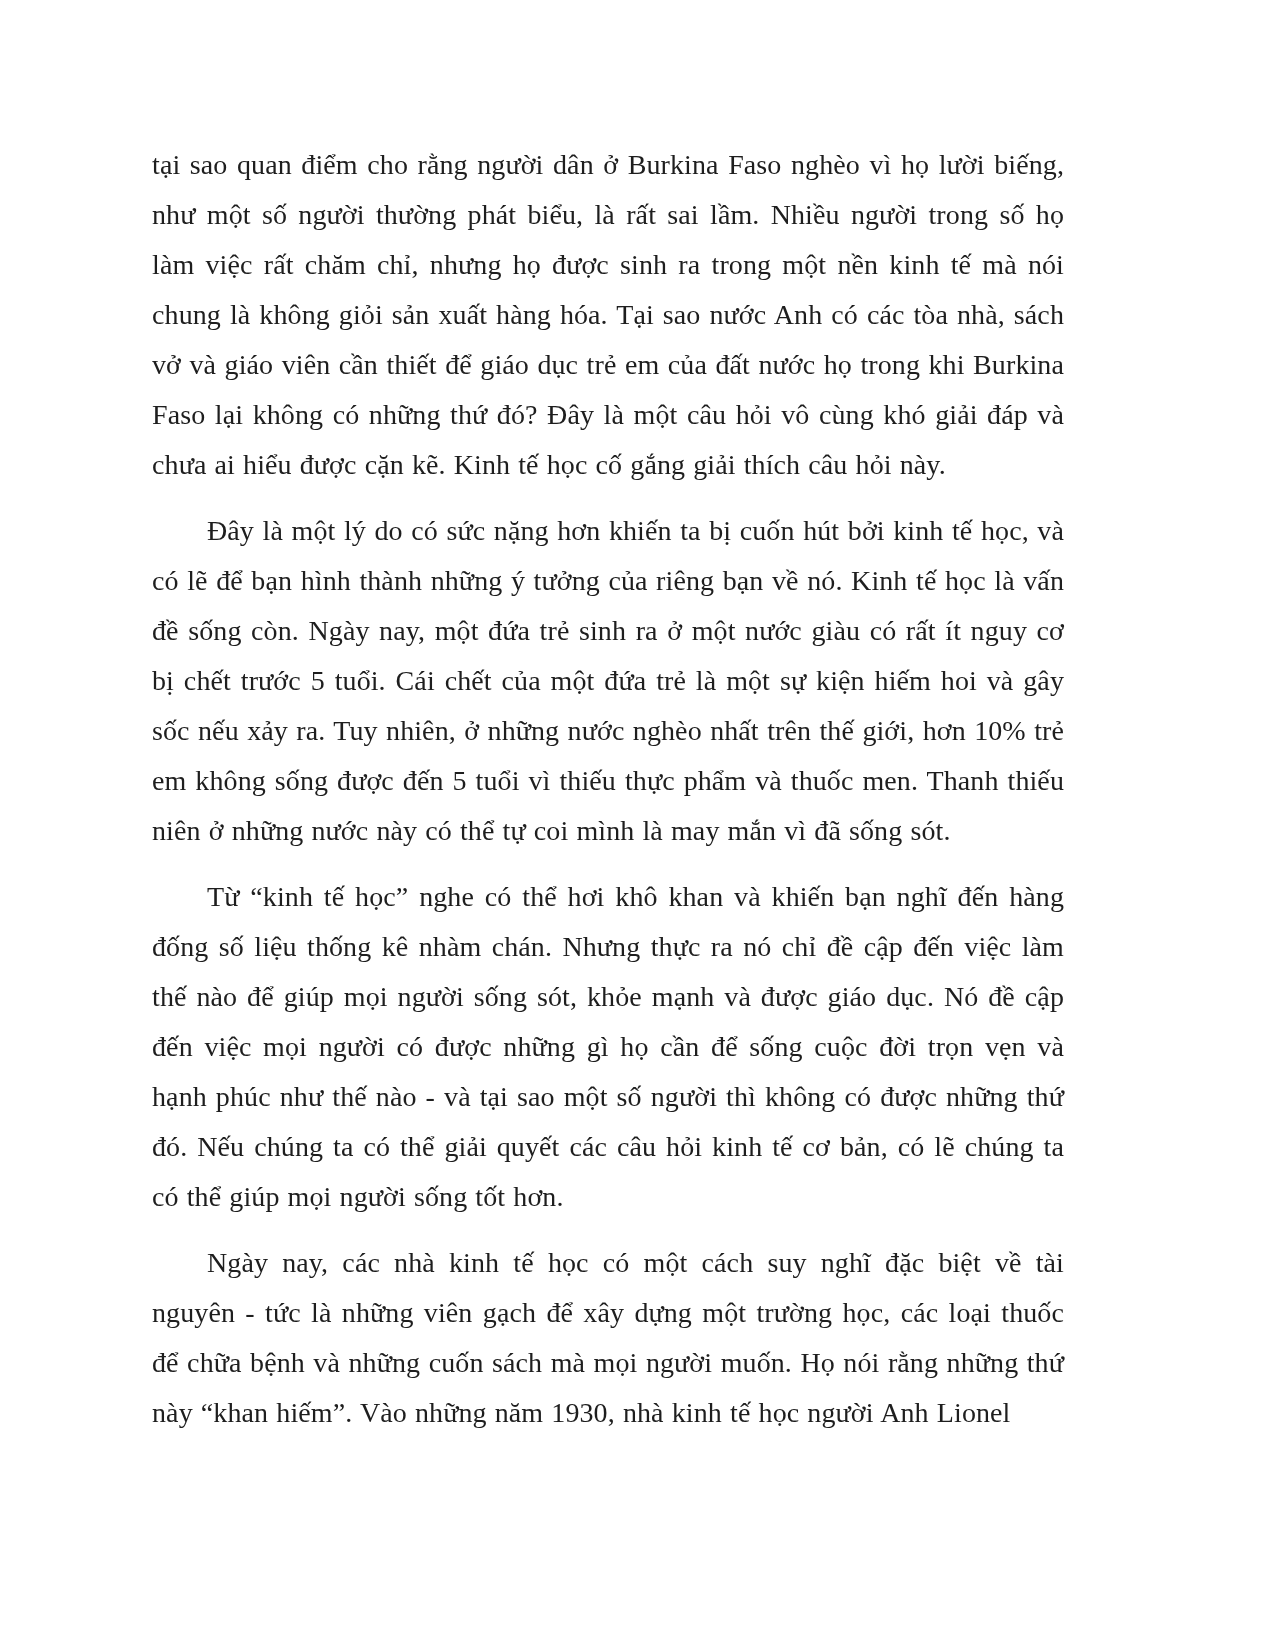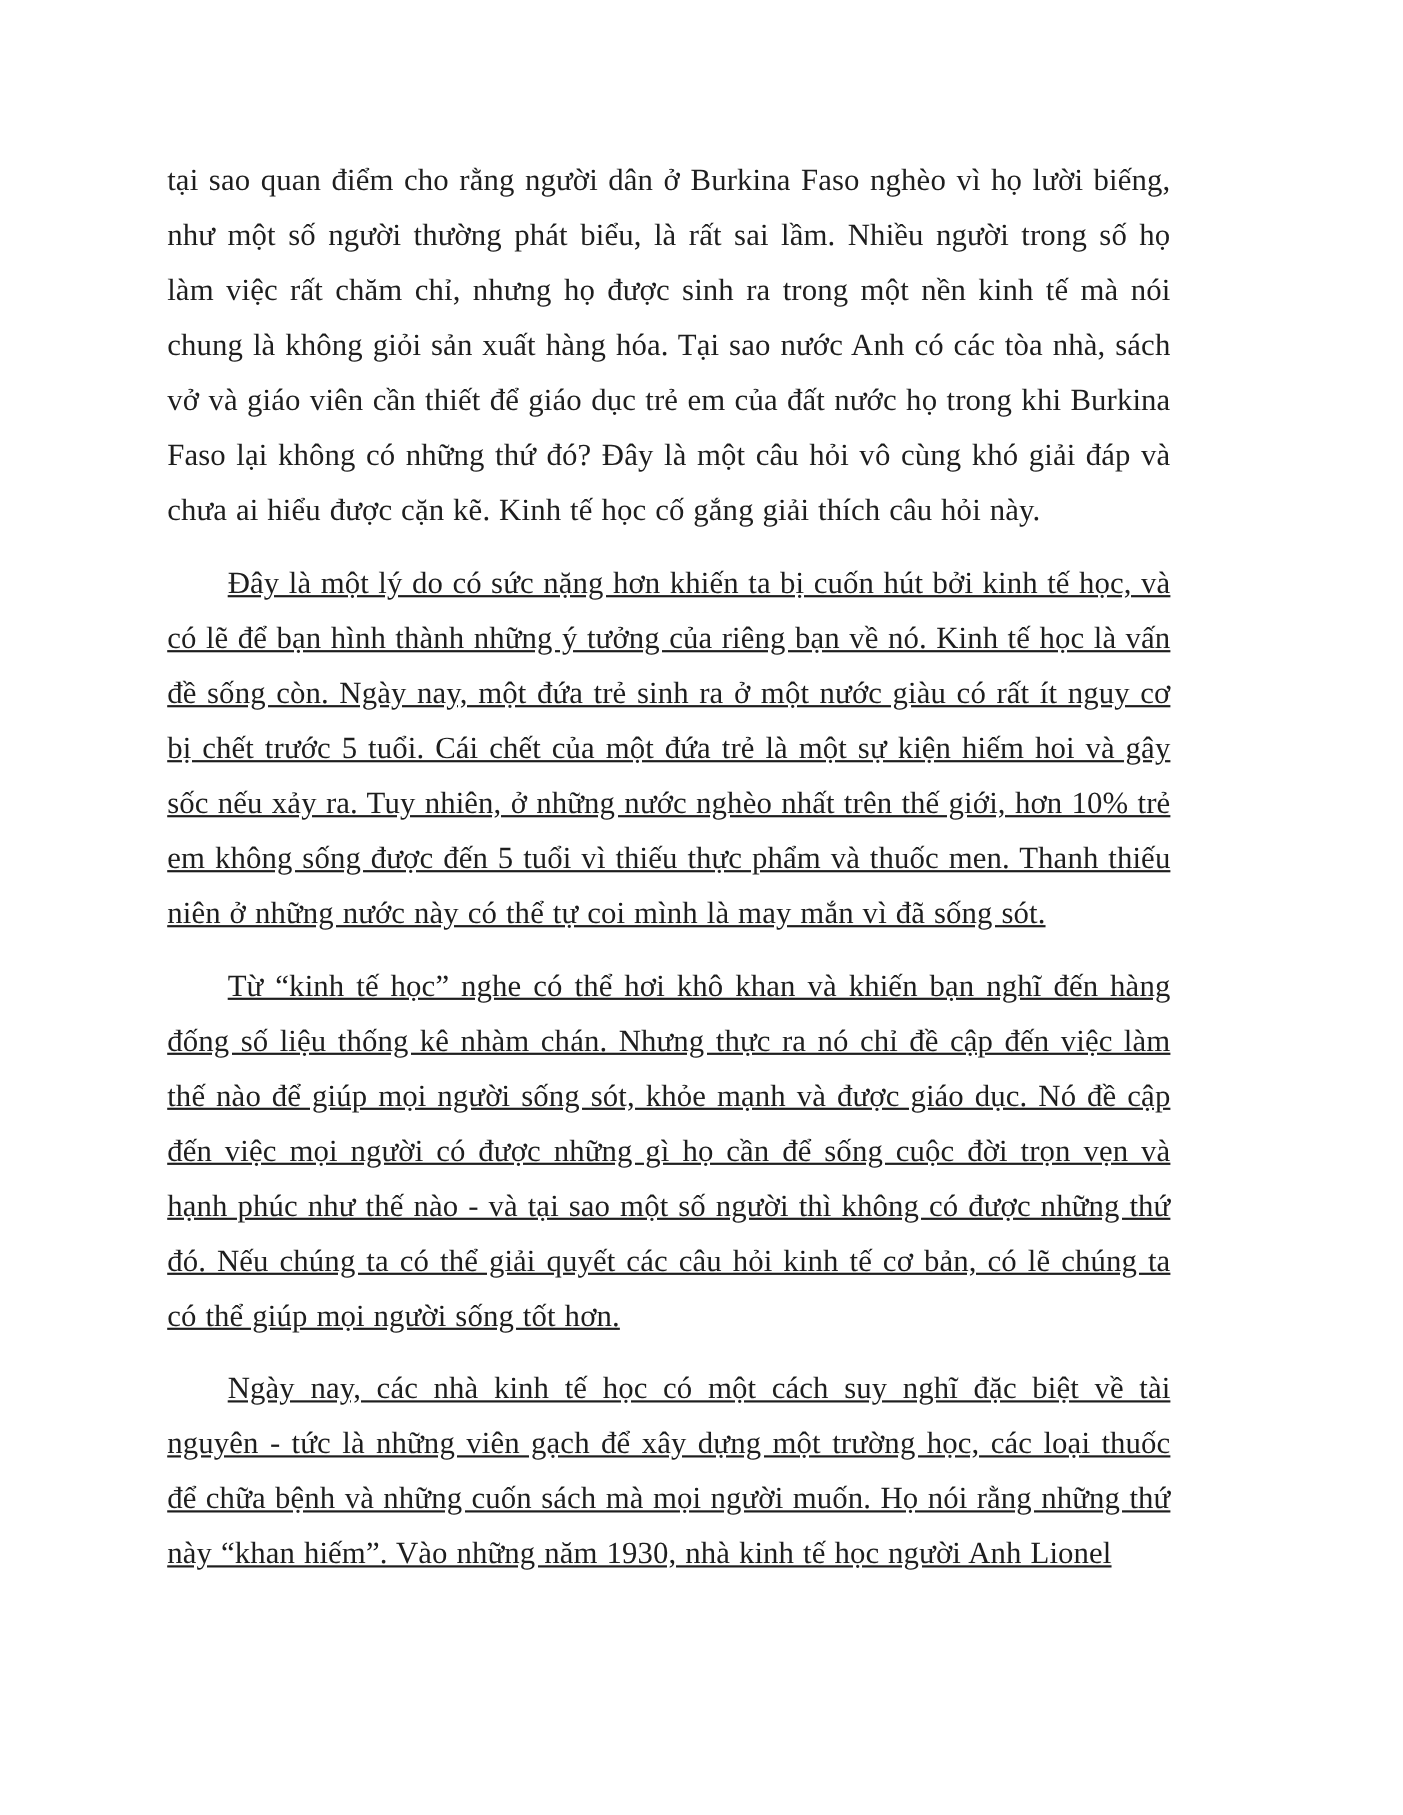--- a/index.html
+++ b/index.html
@@ -32,21 +32,20 @@
     font-family: "Liberation Serif", "DejaVu Serif", serif;
     font-size: 28px;
     line-height: 50px;
     color: #1e1e1e;
     text-align: justify;
     letter-spacing: 0.1px;
     word-spacing: 1px;
   }
   .para.indent {
     text-indent: 55px;
-    text-decoration: underline;
   }
 </style>
 </head>
 <body>
 
 <div class="book-page">
   <div class="text-block">
     <p class="para">tại sao quan điểm cho rằng người dân ở Burkina Faso nghèo vì họ lười biếng, như một số người thường phát biểu, là rất sai lầm. Nhiều người trong số họ làm việc rất chăm chỉ, nhưng họ được sinh ra trong một nền kinh tế mà nói chung là không giỏi sản xuất hàng hóa. Tại sao nước Anh có các tòa nhà, sách vở và giáo viên cần thiết để giáo dục trẻ em của đất nước họ trong khi Burkina Faso lại không có những thứ đó? Đây là một câu hỏi vô cùng khó giải đáp và chưa ai hiểu được cặn kẽ. Kinh tế học cố gắng giải thích câu hỏi này.</p>
     <p class="para indent">Đây là một lý do có sức nặng hơn khiến ta bị cuốn hút bởi kinh tế học, và có lẽ để bạn hình thành những ý tưởng của riêng bạn về nó. Kinh tế học là vấn đề sống còn. Ngày nay, một đứa trẻ sinh ra ở một nước giàu có rất ít nguy cơ bị chết trước 5 tuổi. Cái chết của một đứa trẻ là một sự kiện hiếm hoi và gây sốc nếu xảy ra. Tuy nhiên, ở những nước nghèo nhất trên thế giới, hơn 10% trẻ em không sống được đến 5 tuổi vì thiếu thực phẩm và thuốc men. Thanh thiếu niên ở những nước này có thể tự coi mình là may mắn vì đã sống sót.</p>
     <p class="para indent">Từ “kinh tế học” nghe có thể hơi khô khan và khiến bạn nghĩ đến hàng đống số liệu thống kê nhàm chán. Nhưng thực ra nó chỉ đề cập đến việc làm thế nào để giúp mọi người sống sót, khỏe mạnh và được giáo dục. Nó đề cập đến việc mọi người có được những gì họ cần để sống cuộc đời trọn vẹn và hạnh phúc như thế nào - và tại sao một số người thì không có được những thứ đó. Nếu chúng ta có thể giải quyết các câu hỏi kinh tế cơ bản, có lẽ chúng ta có thể giúp mọi người sống tốt hơn.</p>

